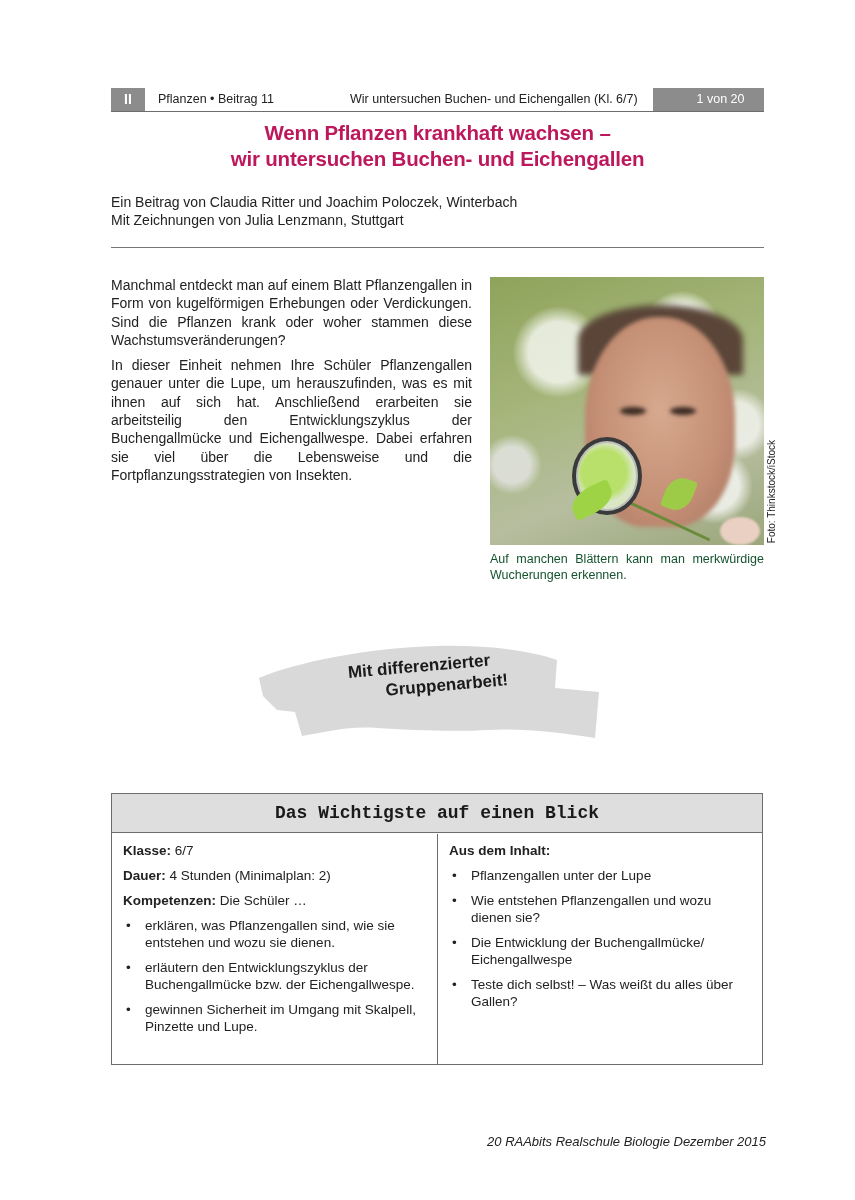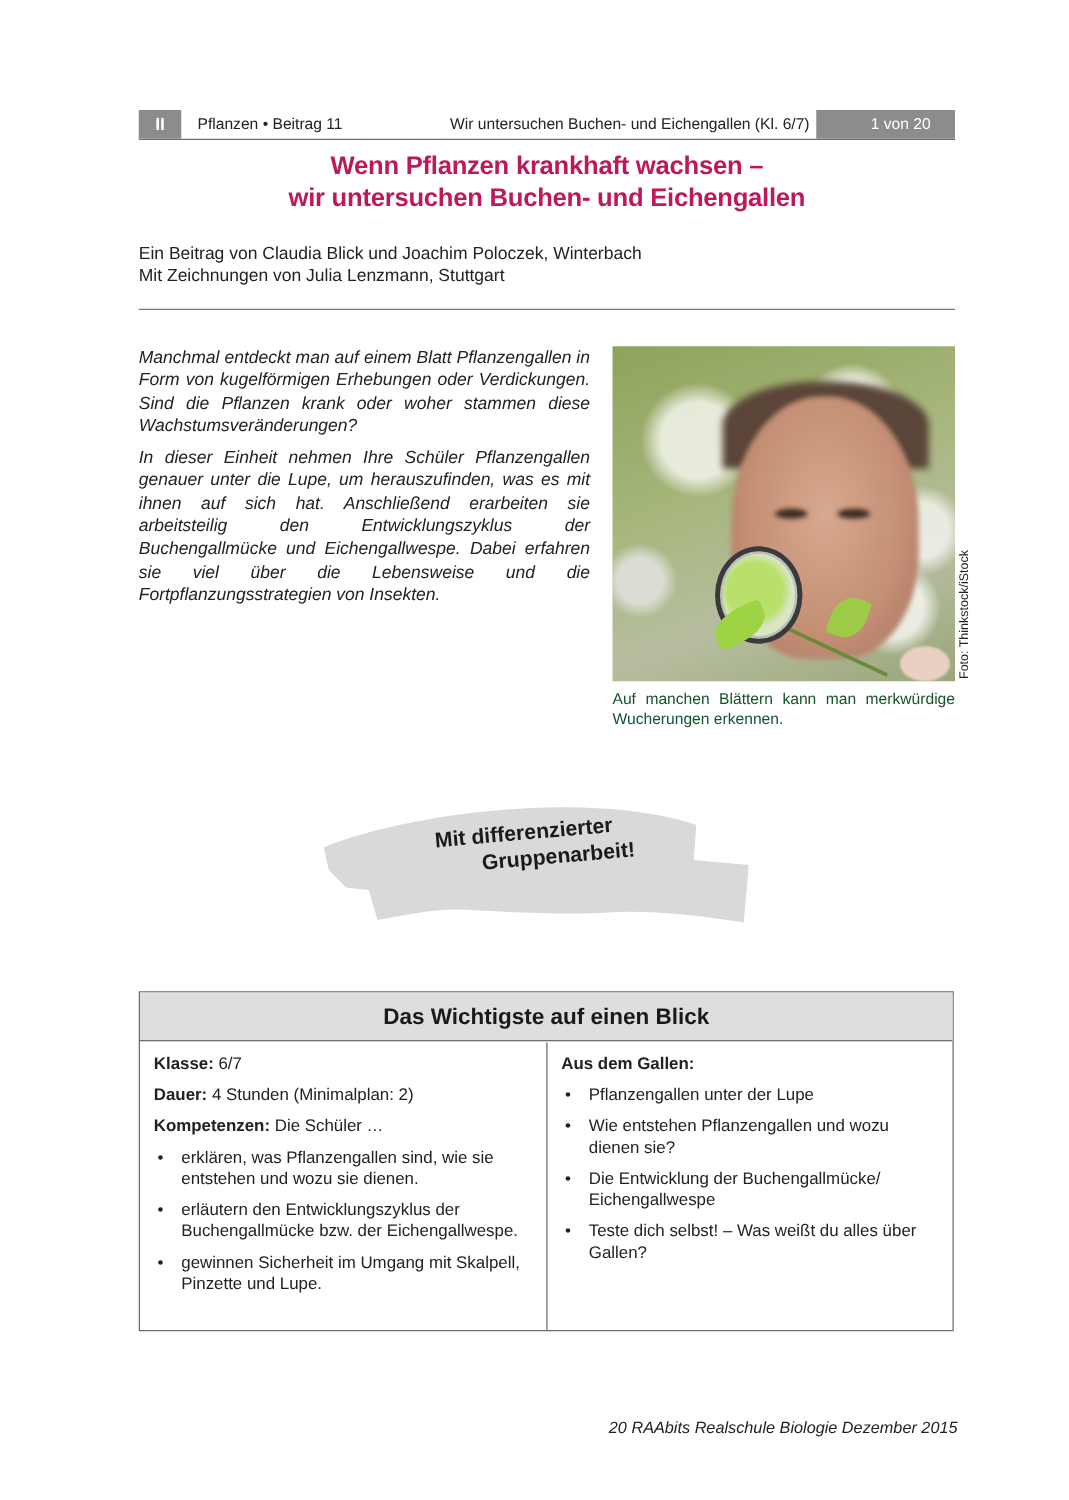--- a/index.html
+++ b/index.html
@@ -2,31 +2,31 @@
 <html><head>
 <meta charset="utf-8">
 <style>
   html, body { margin:0; padding:0; background:#ffffff; }
   body { width:855px; height:1200px; position:relative; font-family:"Liberation Sans", sans-serif; color:#1a1a1a; overflow:hidden; }
 
   
   .hdr { position:absolute; left:111px; top:56px; width:653px; height:23px; border-bottom:1.5px solid #6d6d6d;margin-top:32px; }
   .hdr-sec { position:absolute; left:0; top:0; width:34px; height:23px; background:#8c8c8c; color:#fff; font-weight:bold; font-size:14px; text-align:center; line-height:23px; }
   .hdr-series { position:absolute; left:47px; top:0; line-height:23px; font-size:12.5px; color:#222; }
-  .hdr-topic { position:absolute; left:249px; top:0; line-height:23px; font-size:12.5px; color:#222; }
+  .hdr-topic { position:absolute; left:239px; top:0; line-height:23px; font-size:12.5px; color:#222; }
   .hdr-page { position:absolute; right:0; top:0; width:87px; height:23px; background:#8c8c8c; color:#fff; font-size:12.5px; text-align:center; line-height:23px;padding-left:24px; }
 
   
   .title { position:absolute; left:111px; top:120px; width:653px; text-align:center; font-weight:bold; font-size:20.5px; line-height:26px; color:#be185d; letter-spacing:-0.2px; }
   .authors { position:absolute; left:111px; top:193px; font-size:14px; line-height:18px; color:#222; }
   .rule { position:absolute; left:111px; top:247px; width:653px; height:0; border-top:1.5px solid #777; }
 
   
   .intro { position:absolute; left:111px; top:276px; width:361px; font-size:14px; line-height:18.3px; color:#222; text-align:justify; }
-  .intro p { margin:0 0 7px 0;font-style:italic; }
+  .intro p { margin:0 0 7px 0; }
 
   
   .photo { position:absolute; left:490px; top:277px; width:274px; height:268px; overflow:hidden;
     background:
       radial-gradient(circle at 70% 20%, rgba(255,255,255,0.85) 0 26px, transparent 40px),
       radial-gradient(circle at 25% 28%, rgba(255,255,255,0.75) 0 30px, transparent 46px),
       radial-gradient(circle at 90% 55%, rgba(255,255,255,0.7) 0 22px, transparent 36px),
       radial-gradient(circle at 82% 78%, rgba(255,255,255,0.75) 0 24px, transparent 38px),
       radial-gradient(circle at 8% 70%, rgba(230,230,230,0.8) 0 18px, transparent 30px),
       linear-gradient(160deg, #8ea35a 0%, #a6b67c 40%, #b7bea0 70%, #9aa67a 100%); }
@@ -44,21 +44,21 @@
   .caption { position:absolute; left:490px; top:552px; width:274px; font-size:12.5px; line-height:15.5px; color:#14532d; text-align:justify; }
 
   
   .banner { position:absolute; left:257px; top:640px; width:342px; height:100px; }
   .banner svg { position:absolute; left:0; top:0; }
   .banner-text { position:absolute; left:90px; top:22px; font-weight:bold; font-size:17px; line-height:21px; color:#1a1a1a; transform:rotate(-5deg); transform-origin:left top; }
   .banner-text .l2 { display:block; padding-left:36px; }
 
   
   .box { position:absolute; left:111px; top:793px; width:652px; height:272px; border:1.5px solid #6d6d6d; box-sizing:border-box; }
-  .box-head { height:38px; background:#dedede; border-bottom:1.5px solid #6d6d6d; text-align:center; line-height:38px; font-weight:bold; font-size:18px; color:#1a1a1a; }
+  .box-head { height:38px; background:#dedede; border-bottom:1.5px solid #6d6d6d; text-align:center; line-height:38px; font-weight:bold; font-size:18px; color:#1a1a1a;font-family:Liberation Mono, monospace; }
   .col { position:absolute; top:40px; bottom:0; font-size:13.5px; line-height:17px; color:#222; }
   .col-left { left:0; width:326px; border-right:1.5px solid #6d6d6d; padding:8px 10px 0 11px; box-sizing:border-box; }
   .col-right { left:327px; right:0; padding:8px 10px 0 10px; box-sizing:border-box; }
   .row { margin:0 0 8px 0; }
   .row b { font-weight:bold; }
   ul.bul { list-style:none; margin:0; padding:0; }
   ul.bul li { position:relative; padding-left:22px; margin-bottom:8px; }
   ul.bul li::before { content:"•"; position:absolute; left:3px; top:0; }
 
   .footer { position:absolute; right:89px; top:1134px; font-style:italic; font-size:13px; color:#222; }
@@ -72,21 +72,21 @@
   <div class="hdr-topic">Wir untersuchen Buchen- und Eichengallen (Kl. 6/7)</div>
   <div class="hdr-page">1 von 20</div>
 </div>
 
 <div class="title">
   <div>Wenn Pflanzen krankhaft wachsen –</div>
   <div>wir untersuchen Buchen- und Eichengallen</div>
 </div>
 
 <div class="authors">
-  <div>Ein Beitrag von Claudia Blick und Joachim Poloczek, Winterbach</div>
+  <div>Ein Beitrag von Claudia Ritter und Joachim Poloczek, Winterbach</div>
   <div>Mit Zeichnungen von Julia Lenzmann, Stuttgart</div>
 </div>
 
 <div class="rule"></div>
 
 <div class="intro">
   <p>Manchmal entdeckt man auf einem Blatt Pflanzengallen in Form von kugelförmigen Erhebungen oder Verdickungen. Sind die Pflanzen krank oder woher stammen diese Wachstumsveränderungen?</p>
   <p>In dieser Einheit nehmen Ihre Schüler Pflanzengallen genauer unter die Lupe, um herauszufinden, was es mit ihnen auf sich hat. Anschließend erarbeiten sie arbeitsteilig den Entwicklungszyklus der Buchengallmücke und Eichengallwespe. Dabei erfahren sie viel über die Lebensweise und die Fortpflanzungsstrategien von Insekten.</p>
 </div>
 
@@ -120,21 +120,21 @@
     <div class="row"><b>Klasse:</b><span> 6/7</span></div>
     <div class="row"><b>Dauer:</b><span> 4 Stunden (Minimalplan: 2)</span></div>
     <div class="row"><b>Kompetenzen:</b><span> Die Schüler …</span></div>
     <ul class="bul">
       <li>erklären, was Pflanzengallen sind, wie sie entstehen und wozu sie dienen.</li>
       <li>erläutern den Entwicklungszyklus der Buchengallmücke bzw. der Eichengallwespe.</li>
       <li>gewinnen Sicherheit im Umgang mit Skalpell, Pinzette und Lupe.</li>
     </ul>
   </div>
   <div class="col col-right">
-    <div class="row"><b>Aus dem Gallen:</b></div>
+    <div class="row"><b>Aus dem Inhalt:</b></div>
     <ul class="bul">
       <li>Pflanzengallen unter der Lupe</li>
       <li>Wie entstehen Pflanzengallen und wozu dienen sie?</li>
       <li>Die Entwicklung der Buchengallmücke/ Eichengallwespe</li>
       <li>Teste dich selbst! – Was weißt du alles über Gallen?</li>
     </ul>
   </div>
 </div>
 
 <div class="footer">20 RAAbits Realschule Biologie Dezember 2015</div>

